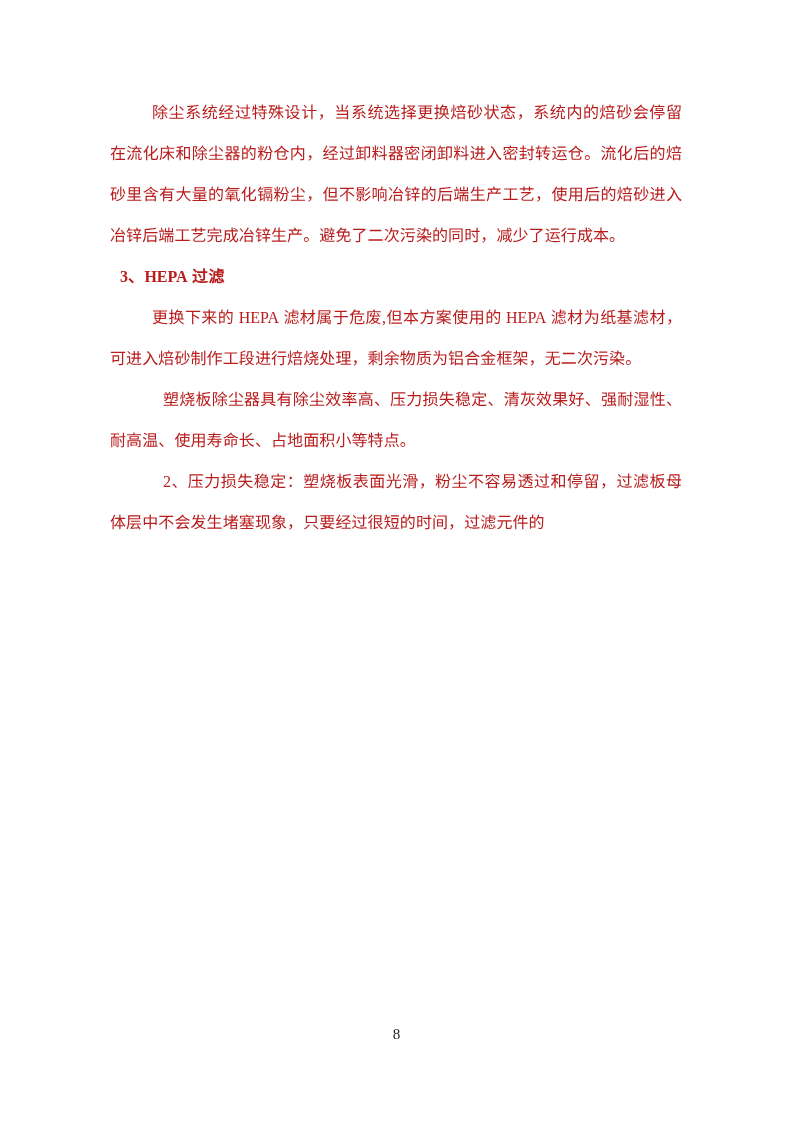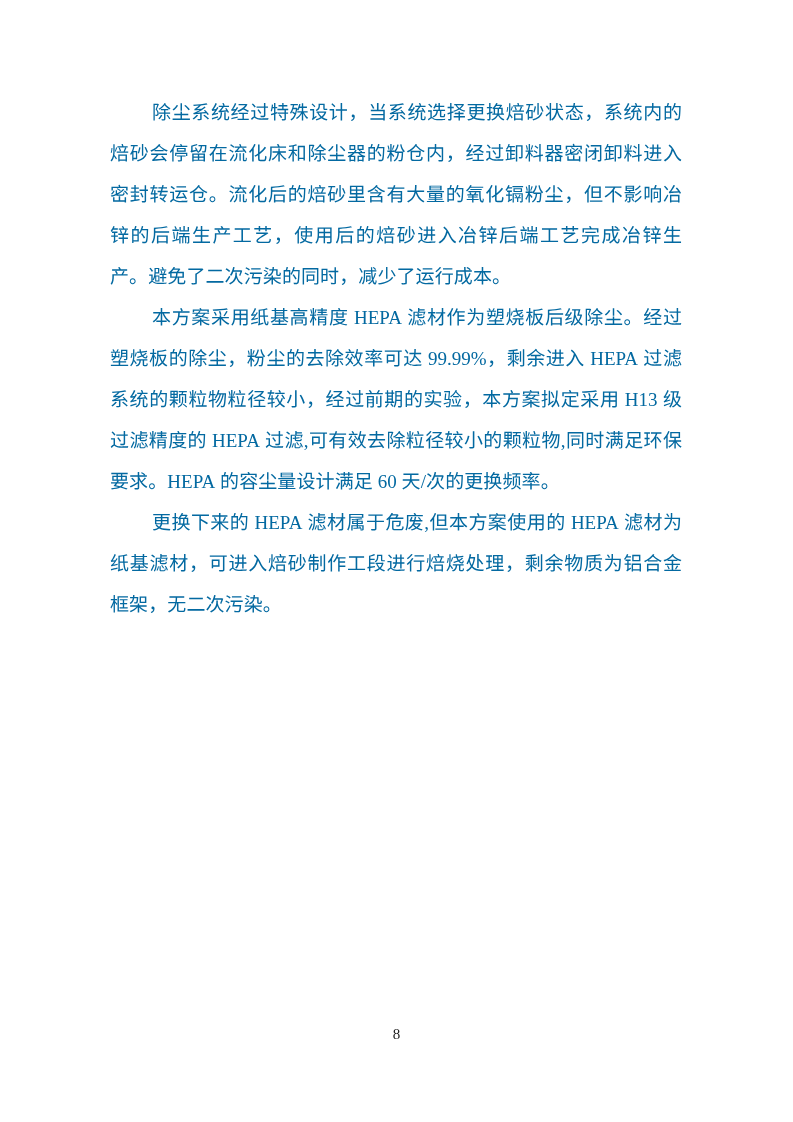--- a/index.html
+++ b/index.html
@@ -23,23 +23,23 @@
     left: 110px;
     top: 92px;
     width: 572px;
   }
 
   
   .para,
   .heading {
     margin: 0;
     font-family: "Liberation Serif", "DejaVu Serif", serif;
-    font-size: 19px;
+    font-size: 16px;
     line-height: 41px;
-    color: #0369a1;
+    color: #b91c1c;
     text-align: justify;
     text-justify: inter-ideograph;
     letter-spacing: 0.1px;
     word-break: break-all;
     -webkit-font-smoothing: none;
   }
 
   .para {
     text-indent: 42px;          
   }
@@ -79,26 +79,28 @@
 </style>
 </head>
 <body>
 
 <div class="page">
 
   <div class="content">
 
     <p class="para">除尘系统经过特殊设计，当系统选择更换焙砂状态，系统内的焙砂会停留在流化床和除尘器的粉仓内，经过卸料器密闭卸料进入密封转运仓。流化后的焙砂里含有大量的氧化镉粉尘，但不影响冶锌的后端生产工艺，使用后的焙砂进入冶锌后端工艺完成冶锌生产。避免了二次污染的同时，减少了运行成本。</p>
 
+    <h3 class="heading"><span class="lat">3</span>、<span class="lat">HEPA</span> 过滤</h3>
 
-    <p class="para">本方案采用纸基高精度 <span class="lat">HEPA</span>  滤材作为塑烧板后级除尘。经过塑烧板的除尘，粉尘的去除效率可达 <span class="lat">99.99%</span>，剩余进入 <span class="lat">HEPA</span> 过滤系统的颗粒物粒径较小，经过前期的实验，本方案拟定采用 <span class="lat">H13</span> 级过滤精度的 <span class="lat">HEPA</span> 过滤,可有效去除粒径较小的颗粒物,同时满足环保要求。<span class="lat">HEPA</span> 的容尘量设计满足 <span class="lat">60</span> 天/次的更换频率。</p>
 
     <p class="para">更换下来的 <span class="lat">HEPA</span> 滤材属于危废,但本方案使用的 <span class="lat">HEPA</span> 滤材为纸基滤材，可进入焙砂制作工段进行焙烧处理，剩余物质为铝合金框架，无二次污染。</p>
 
 
+    <p class="para indent-wide">塑烧板除尘器具有除尘效率高、压力损失稳定、清灰效果好、强耐湿性、耐高温、使用寿命长、占地面积小等特点。</p>
 
 
+    <p class="para indent-wide"><span class="lat">2</span>、压力损失稳定：塑烧板表面光滑，粉尘不容易透过和停留，过滤板母体层中不会发生堵塞现象，只要经过很短的时间，过滤元件的</p>
 
   </div>
 
   <div class="page-number">8</div>
 
 </div>
 
 </body></html>

